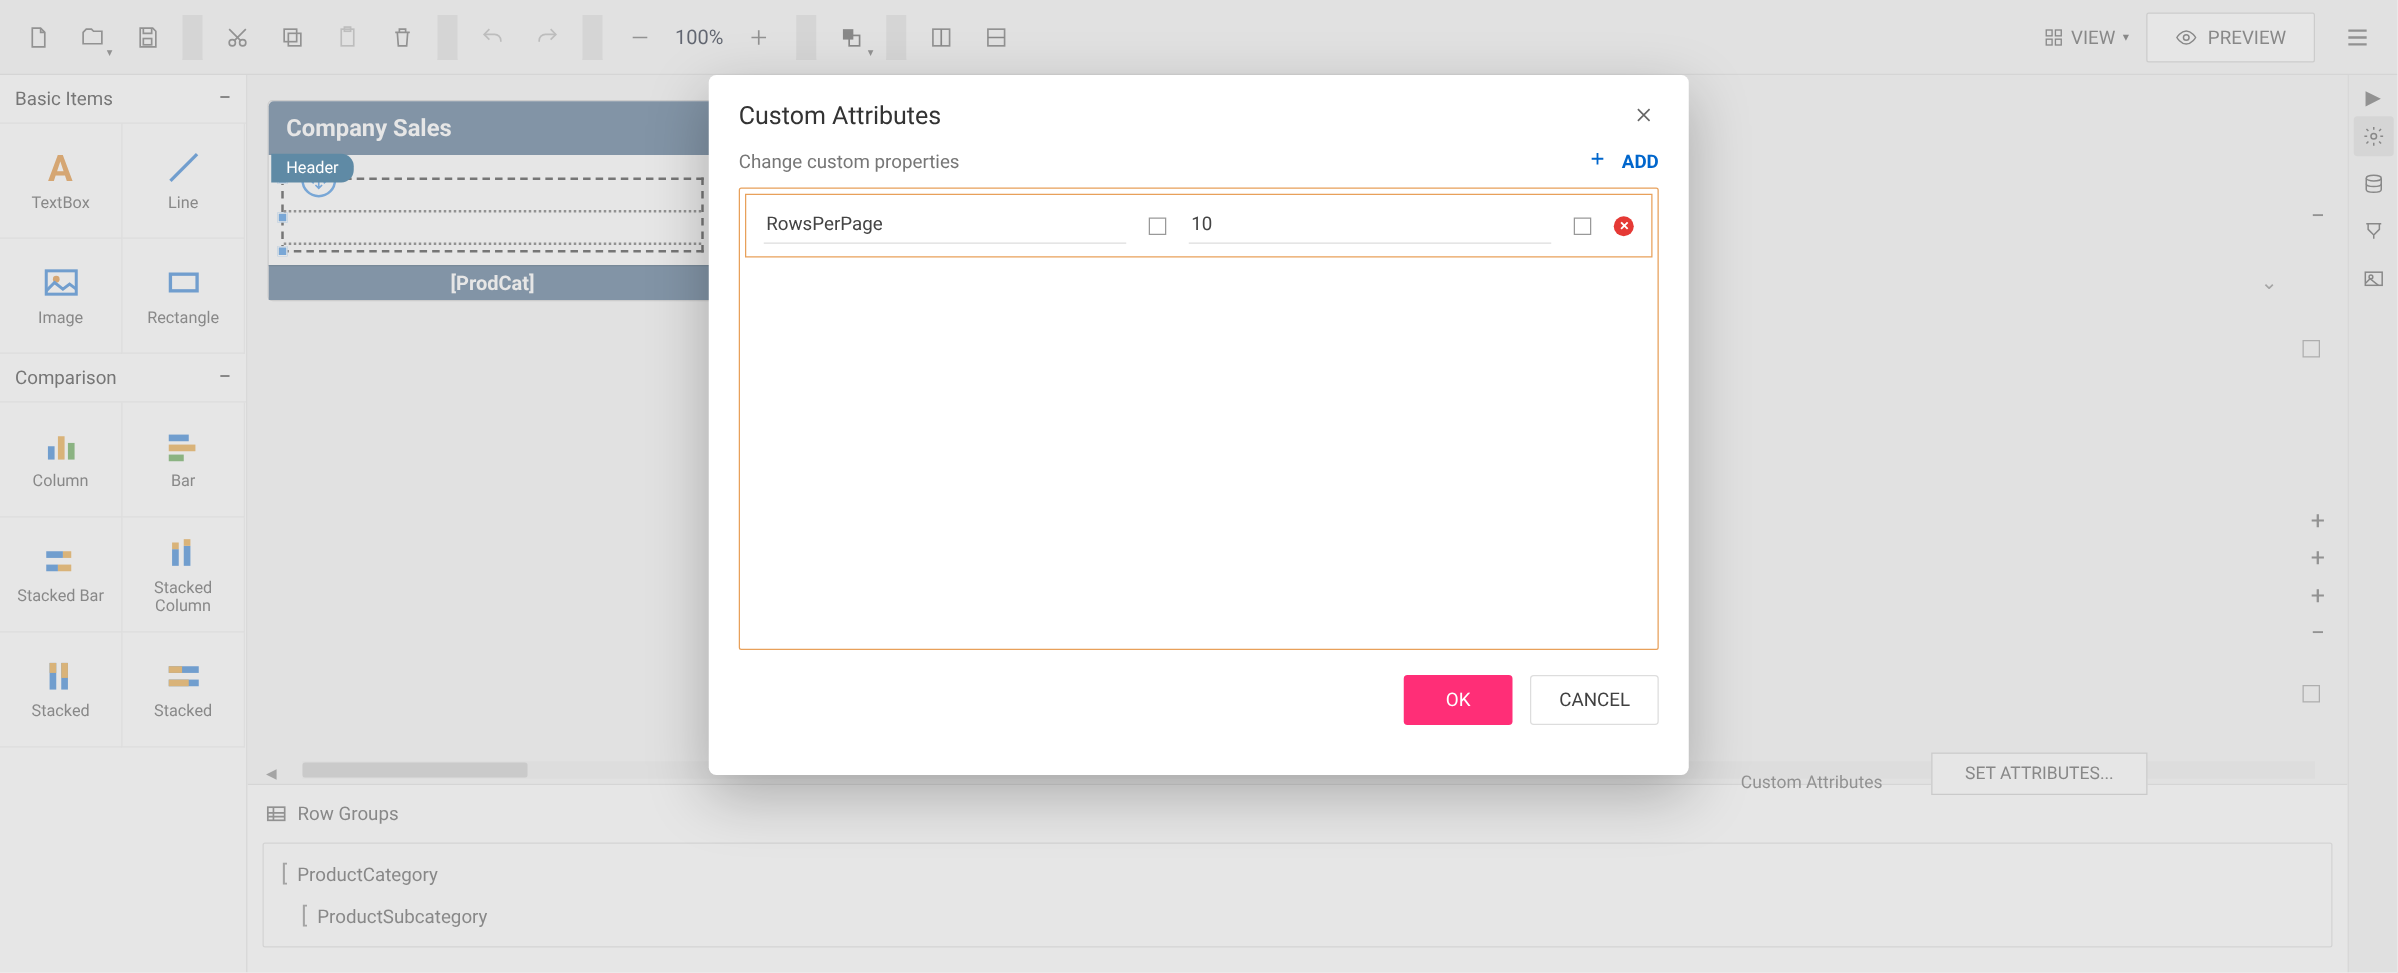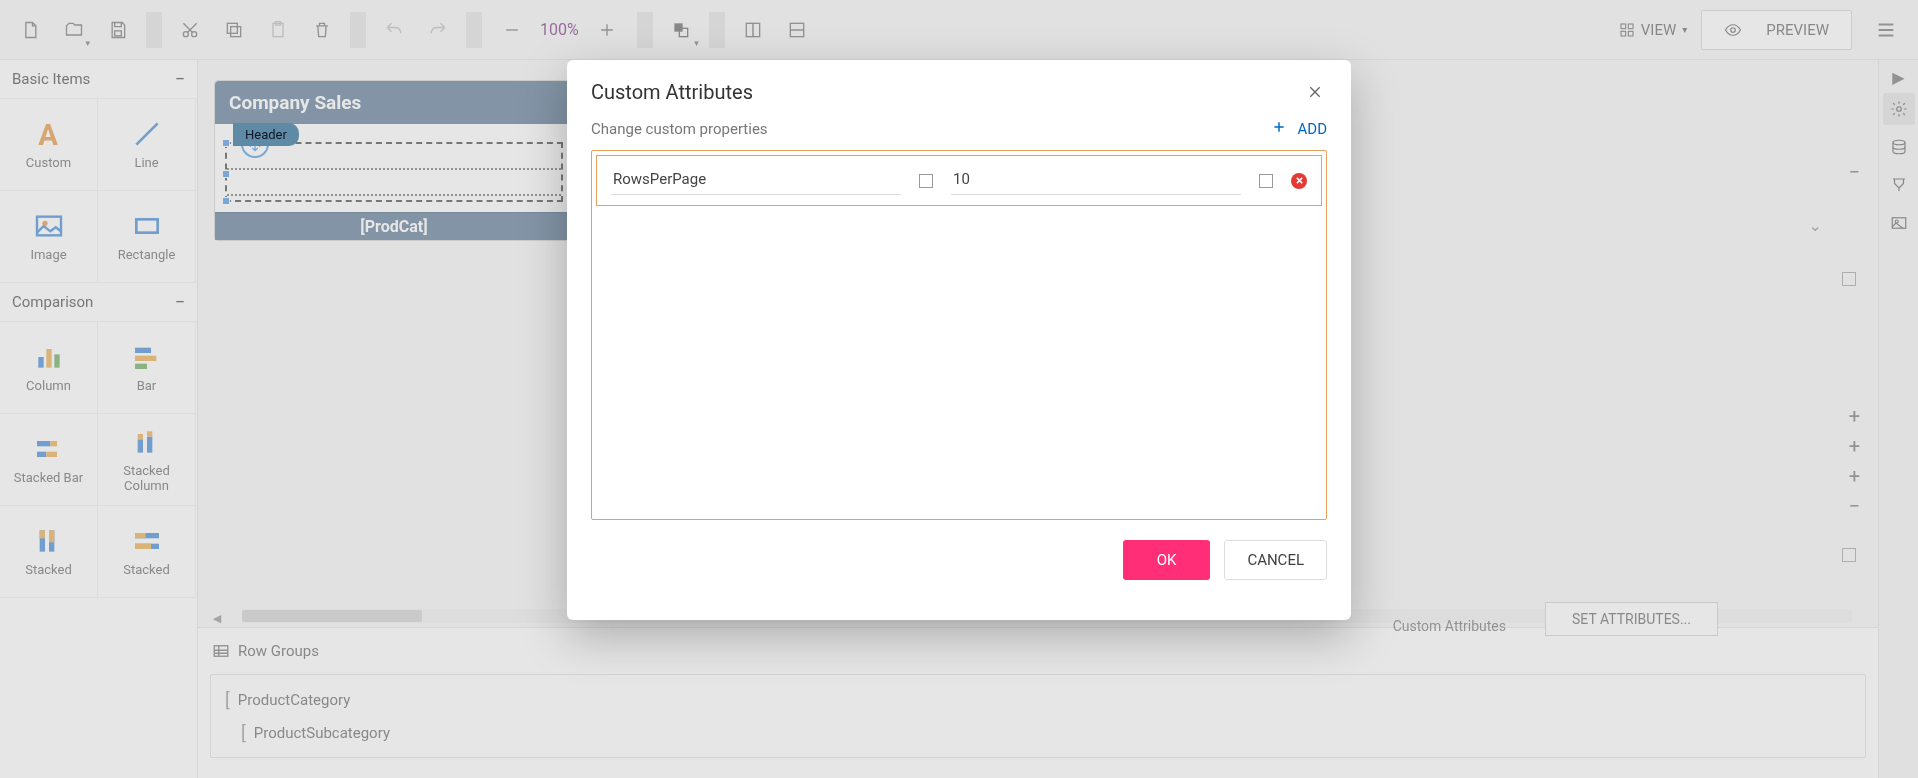--- a/index.html
+++ b/index.html
@@ -5,25 +5,25 @@
 * { box-sizing: border-box; margin: 0; padding: 0; font-family: -apple-system, BlinkMacSystemFont, "Segoe UI", Roboto, Helvetica, Arial, sans-serif; }
 body { width: 1918px; height: 778px; overflow: hidden; background: #fafafa; position: relative; }
 
 
 .toolbar { height: 60px; background: #f6f6f6; border-bottom: 1px solid #e0e0e0; display: flex; align-items: center; padding: 0 8px; }
 .toolbar .tb-sep { width: 1px; height: 36px; background: #e0e0e0; margin: 0 6px; }
 .tb-btn { width: 44px; height: 44px; display: inline-flex; align-items: center; justify-content: center; color: #666; cursor: pointer; position: relative; }
 .tb-btn.disabled { opacity: .45; }
 .tb-btn svg { width: 20px; height: 20px; stroke: currentColor; fill: none; stroke-width: 1.6; }
 .tb-btn.fill svg { fill: currentColor; stroke: none; }
-.zoom-area { display: flex; align-items: center; gap: 10px; padding: 0 6px; color: #701a75; font-size: 16px; }
+.zoom-area { display: flex; align-items: center; gap: 10px; padding: 0 6px; color: #0f172a; font-size: 16px; }
 .zoom-area .tb-btn { width: 36px; height: 36px; }
 .spacer { flex: 1; }
 .view-btn { display: flex; align-items: center; gap: 6px; padding: 0 14px; color: #555; font-size: 15px; cursor: pointer; height: 40px; }
-.preview-btn { display: flex; align-items: center; gap: 24px; padding: 0 22px; height: 40px; border: 1px solid #d0d0d0; border-radius: 2px; background: #fff; color: #555; font-size: 15px; margin-right: 10px; cursor: pointer; }
+.preview-btn { display: flex; align-items: center; gap: 8px; padding: 0 22px; height: 40px; border: 1px solid #d0d0d0; border-radius: 2px; background: #fff; color: #555; font-size: 15px; margin-right: 10px; cursor: pointer; }
 .hamburger { width: 48px; height: 48px; display:flex; align-items:center; justify-content:center; cursor:pointer; color:#666; }
 
 
 .main { display: flex; height: calc(100% - 60px); }
 
 
 .widgets { width: 198px; background: #fff; border-right: 1px solid #e0e0e0; display: flex; flex-direction: column; }
 .search-row { display:flex; align-items:center; border-bottom:1px solid #eee; height:48px; padding:0 10px; }
 .search-row input { flex:1; border:none; outline:none; font-size:15px; color:#555; background:transparent; }
 .search-row .search-ic { color:#666; }
@@ -32,21 +32,21 @@
 .widget-grid { display:flex; flex-wrap:wrap; }
 .widget-item { width:98px; height:92px; display:flex; flex-direction:column; align-items:center; justify-content:center; gap:6px; border-right:1px solid #eee; border-bottom:1px solid #eee; font-size:13px; color:#555; cursor:pointer; }
 .widget-item svg { width:32px; height:32px; }
 .widget-item .label { text-align:center; line-height:1.1; padding:0 4px; }
 
 
 .canvas { flex:1; display:flex; flex-direction:column; background:#f6f6f6; overflow:hidden; position:relative; }
 .design-surface { flex:1; overflow:auto; padding:20px 16px; }
 .report-card { width: 360px; background:#fff; border:1px solid #d0d0d0; border-radius:4px; overflow:visible; position:relative; }
 .report-title-bar { background:#4a6a8a; color:#fff; font-weight:700; font-size:19px; padding:10px 14px; border-radius:4px 4px 0 0; }
-.header-tab { position:absolute; top:42px; left:2px; background:#5f8aa5; color:#0f172a; font-size:13px; padding:4px 12px; border-radius:0 10px 10px 0; z-index:2;margin-left:16px; }
+.header-tab { position:absolute; top:42px; left:2px; background:#5f8aa5; color:#ffffff; font-size:13px; padding:4px 12px; border-radius:0 10px 10px 0; z-index:2; }
 .header-area { position:relative; padding: 18px 10px 10px 10px; }
 .tablix-outline { border:2px dashed #333; position:relative; }
 .tablix-row { height:26px; border-bottom:2px dotted #666; position:relative; }
 .tablix-row.first { border-top:none; display:flex; align-items:center; }
 .move-handle { position:absolute; left:14px; top:-14px; width:28px; height:28px; border:2px solid #3a8de2; border-radius:50%; background:#fff; display:flex; align-items:center; justify-content:center; color:#3a8de2; }
 .prodcat-row { background:#4a6a8a; color:#fff; text-align:center; font-weight:700; padding:4px 0; font-size:16px; border-top:1px solid #375672; }
 .sel-dot { position:absolute; width:8px; height:8px; background:#3a8de2; border:1px solid #fff; }
 
 .hscroll-track { height:14px; background:#eee; margin:0 16px 4px 16px; display:flex; align-items:center; }
 .hscroll-thumb { height:12px; background:#ccc; border-radius:2px; }
@@ -68,21 +68,21 @@
 
 .overlay { position:absolute; inset:0; background:rgba(200,200,200,0.45); }
 
 
 .dialog { position:absolute; top:60px; left:50%; transform:translateX(-50%); width:784px; background:#fff; border-radius:6px; box-shadow:0 16px 48px rgba(0,0,0,0.25); z-index:10; display:flex; flex-direction:column; }
 .dlg-head { display:flex; align-items:center; justify-content:space-between; padding:20px 24px 16px; }
 .dlg-title { font-size:20px; color:#333; }
 .dlg-close { color:#666; cursor:pointer; width:24px; height:24px; display:flex; align-items:center; justify-content:center; }
 .dlg-subrow { display:flex; align-items:center; justify-content:space-between; padding:0 24px 12px; }
 .dlg-sublabel { font-size:15px; color:#777; }
-.add-btn { color:#0066cc; font-size:15px; display:flex; gap:12px; cursor:pointer; font-weight:400; }
+.add-btn { color:#0066cc; font-size:15px; display:flex; gap:12px; cursor:pointer; font-weight:700; }
 .attr-list { border:1px solid #e8a05a; border-radius:2px; margin:0 24px; padding:4px; min-height:370px; }
 .attr-row { border:1px solid #e8a05a; display:flex; align-items:center; padding:10px 14px; gap:18px; }
 .attr-input { flex:1; border:none; border-bottom:1px solid #ddd; font-size:15px; color:#444; padding:4px 2px 6px; outline:none; }
 .attr-cb { width:14px; height:14px; border:1px solid #999; }
 .attr-delete { width:16px; height:16px; border-radius:50%; background:#e53935; color:#fff; display:flex; align-items:center; justify-content:center; font-size:11px; cursor:pointer; }
 .dlg-foot { display:flex; justify-content:flex-end; gap:14px; padding:20px 24px 40px; }
 .btn-ok { background:#ff2e77; color:#fff; border:none; padding:10px 34px; font-size:15px; border-radius:3px; cursor:pointer; }
 .btn-cancel { background:#fff; border:1px solid #ddd; color:#404040; padding:10px 22px; font-size:15px; border-radius:3px; cursor:pointer; }
 .props-minus { position:absolute; right:58px; top:160px; color:#666; font-size:20px; }
 .props-checkbox { position:absolute; right:62px; top:272px; width:14px; height:14px; border:1px solid #999; }
@@ -217,21 +217,21 @@
   <div class="widgets">
     <div class="group-hdr">
       <span>Basic Items</span>
       <span class="collapse-ic">−</span>
     </div>
     <div class="widget-grid">
       <div class="widget-item">
         <svg viewBox="0 0 24 24">
             <text x="4" y="20" font-size="22" font-family="serif" fill="#e08b2e" font-weight="bold">A</text>
           </svg>
-        <div class="label">Custom</div>
+        <div class="label">TextBox</div>
       </div>
       <div class="widget-item">
         <svg viewBox="0 0 24 24" stroke="#2b7cd3" stroke-width="2">
             <path d="M4 20L20 4"></path>
           </svg>
         <div class="label">Line</div>
       </div>
       <div class="widget-item">
         <svg viewBox="0 0 24 24" fill="none" stroke="#2b7cd3" stroke-width="1.8">
             <rect x="3" y="5" width="18" height="14"></rect>

